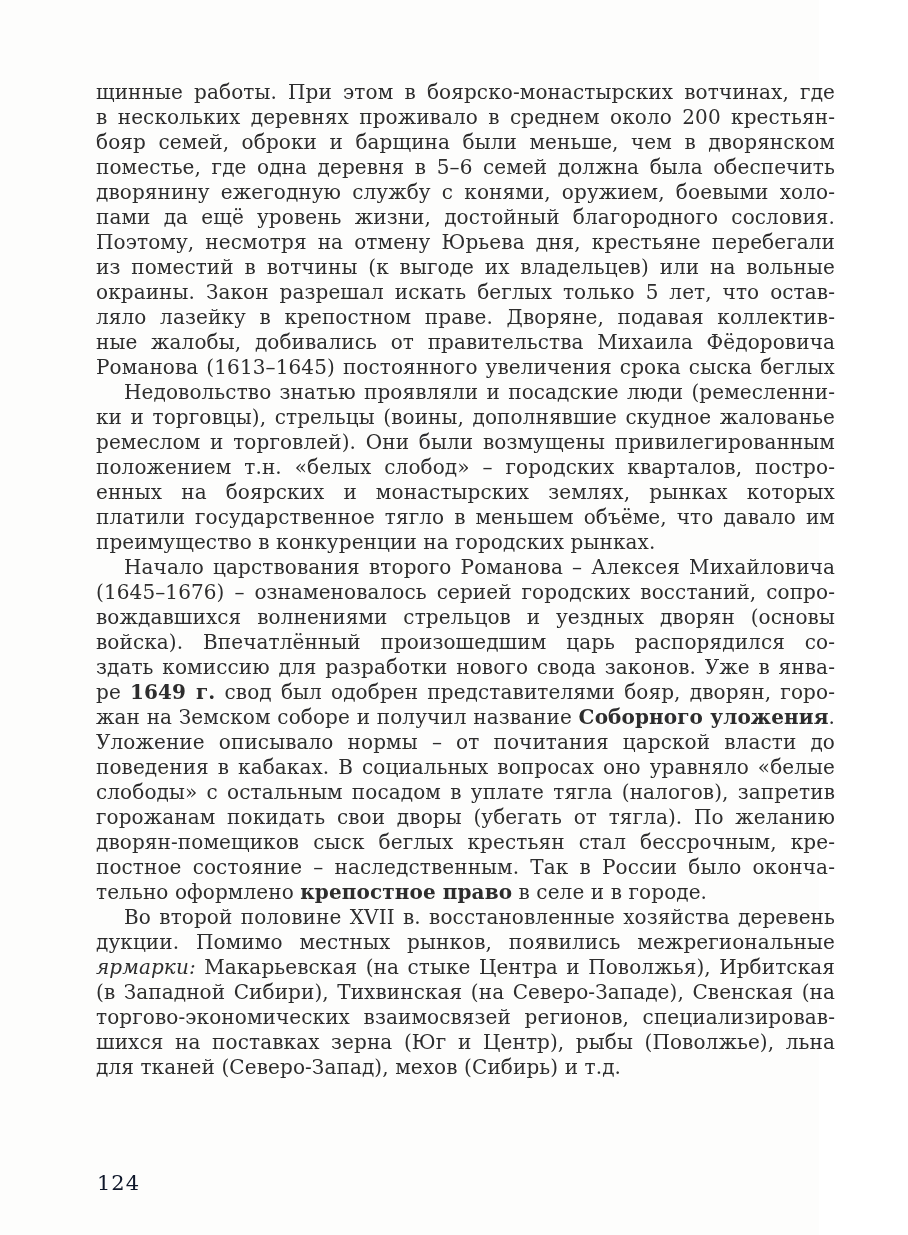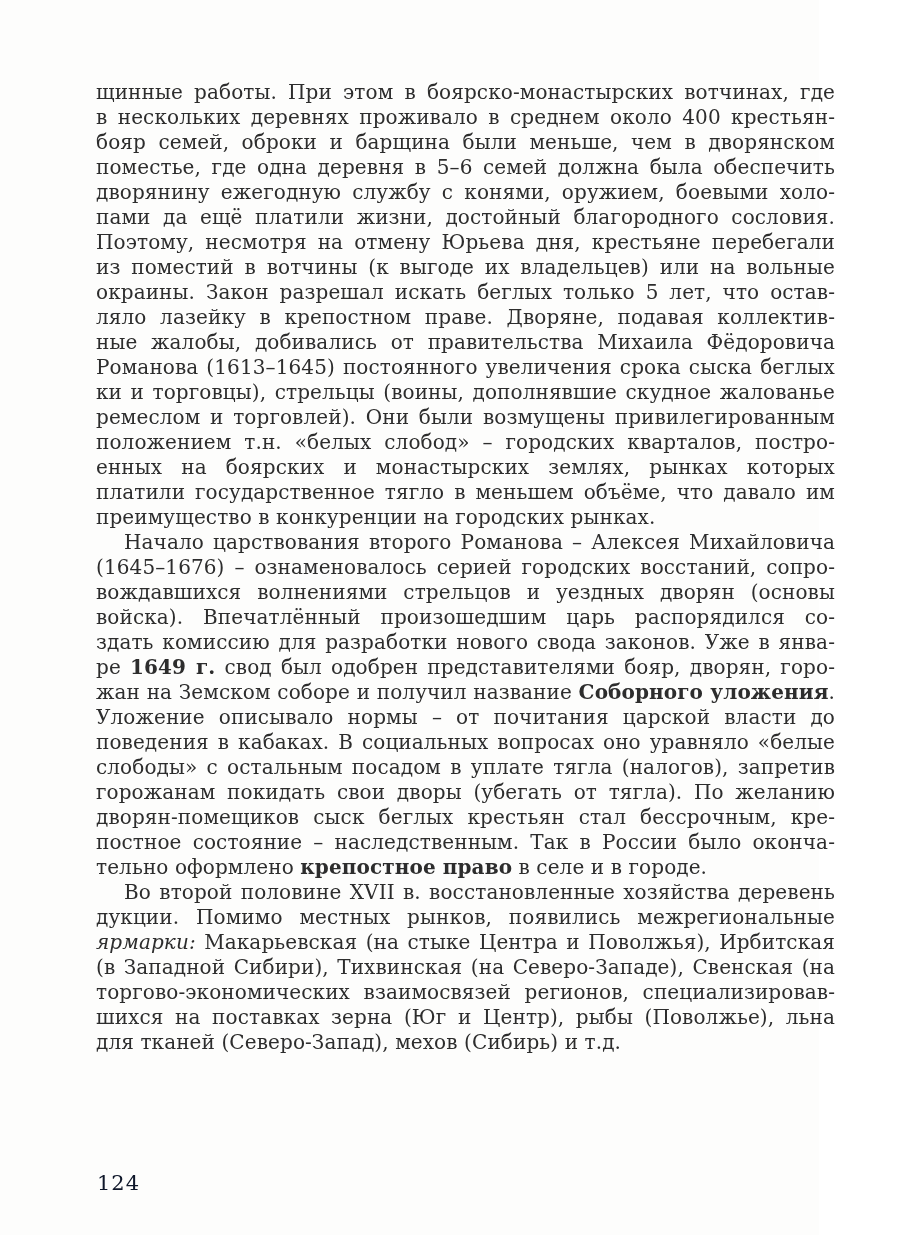--- a/index.html
+++ b/index.html
@@ -55,31 +55,32 @@
     color: #0f172a;
     letter-spacing: 1px;
   }
 </style>
 </head>
 <body>
 
 <div class="book-page">
   <div class="body-text" id="body-text">
       <div class="text-line"><span class="text-run n">щинные работы. При этом в боярско-монастырских вотчинах, где</span></div>
-      <div class="text-line"><span class="text-run n">в нескольких деревнях проживало в среднем около 400 крестьян-</span></div>
+      <div class="text-line"><span class="text-run n">в нескольких деревнях проживало в среднем около 200 крестьян-</span></div>
       <div class="text-line"><span class="text-run n">бояр семей, оброки и барщина были меньше, чем в дворянском</span></div>
       <div class="text-line"><span class="text-run n">поместье, где одна деревня в 5–6 семей должна была обеспечить</span></div>
       <div class="text-line"><span class="text-run n">дворянину ежегодную службу с конями, оружием, боевыми холо-</span></div>
-      <div class="text-line"><span class="text-run n">пами да ещё платили жизни, достойный благородного сословия.</span></div>
+      <div class="text-line"><span class="text-run n">пами да ещё уровень жизни, достойный благородного сословия.</span></div>
       <div class="text-line"><span class="text-run n">Поэтому, несмотря на отмену Юрьева дня, крестьяне перебегали</span></div>
       <div class="text-line"><span class="text-run n">из поместий в вотчины (к выгоде их владельцев) или на вольные</span></div>
       <div class="text-line"><span class="text-run n">окраины. Закон разрешал искать беглых только 5 лет, что остав-</span></div>
       <div class="text-line"><span class="text-run n">ляло лазейку в крепостном праве. Дворяне, подавая коллектив-</span></div>
       <div class="text-line"><span class="text-run n">ные жалобы, добивались от правительства Михаила Фёдоровича</span></div>
       <div class="text-line"><span class="text-run n">Романова (1613–1645) постоянного увеличения срока сыска беглых</span></div>
+      <div class="text-line indent"><span class="text-run n">Недовольство знатью проявляли и посадские люди (ремесленни-</span></div>
       <div class="text-line"><span class="text-run n">ки и торговцы), стрельцы (воины, дополнявшие скудное жалованье</span></div>
       <div class="text-line"><span class="text-run n">ремеслом и торговлей). Они были возмущены привилегированным</span></div>
       <div class="text-line"><span class="text-run n">положением т.н. «белых слобод» – городских кварталов, постро-</span></div>
       <div class="text-line"><span class="text-run n">енных на боярских и монастырских землях, рынках которых</span></div>
       <div class="text-line"><span class="text-run n">платили государственное тягло в меньшем объёме, что давало им</span></div>
       <div class="text-line last"><span class="text-run n">преимущество в конкуренции на городских рынках.</span></div>
       <div class="text-line indent"><span class="text-run n">Начало царствования второго Романова – Алексея Михайловича</span></div>
       <div class="text-line"><span class="text-run n">(1645–1676) – ознаменовалось серией городских восстаний, сопро-</span></div>
       <div class="text-line"><span class="text-run n">вождавшихся волнениями стрельцов и уездных дворян (основы</span></div>
       <div class="text-line"><span class="text-run n">войска). Впечатлённый произошедшим царь распорядился со-</span></div>

